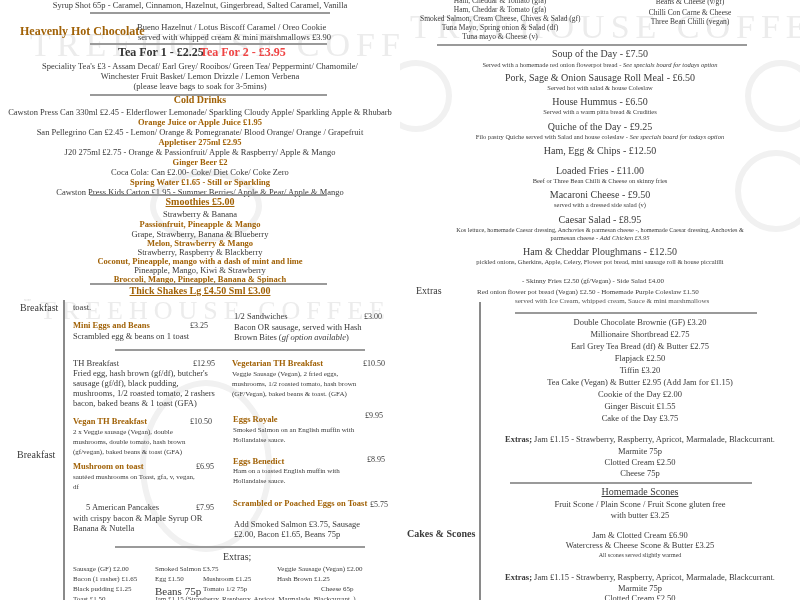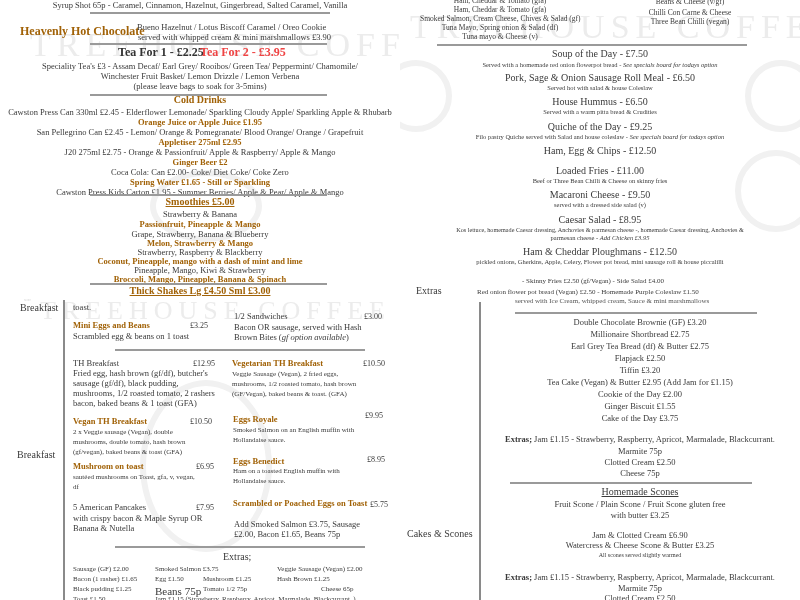--- a/index.html
+++ b/index.html
@@ -117,21 +117,21 @@
   <div class="t xs" style="left:233px;top:477px;font-size:7px;">Hollandaise sauce.</div>
 
   <div class="t sm b" style="left:73px;top:461px;">Mushroom on toast</div>
   <div class="price" style="left:196px;top:462px;">£6.95</div>
   <div class="t xs" style="left:73px;top:473px;font-size:7px;">sautéed mushrooms on Toast, gfa, v, vegan,</div>
   <div class="t xs" style="left:73px;top:483px;font-size:7px;">df</div>
 
   <div class="t sm b" style="left:233px;top:498px;">Scrambled or Poached Eggs on Toast</div>
   <div class="price" style="left:370px;top:500px;">£5.75</div>
 
-  <div class="t sm" style="left:73px;top:502px;">5 American Pancakes</div>
+  <div class="t sm" style="left:86px;top:502px;">5 American Pancakes</div>
   <div class="price" style="left:196px;top:503px;">£7.95</div>
   <div class="t sm" style="left:73px;top:513px;">with crispy bacon &amp; Maple Syrup OR</div>
   <div class="t sm" style="left:73px;top:523px;">Banana &amp; Nutella</div>
 
   <div class="t sm" style="left:234px;top:519px;">Add Smoked Salmon £3.75, Sausage</div>
   <div class="t sm" style="left:234px;top:529px;">£2.00, Bacon £1.65, Beans 75p</div>
   <div class="hr" style="left:115px;width:250px;top:546px;"></div>
 
   <div class="t md" style="left:223px;top:551px;">Extras;</div>
   <div class="t xs" style="left:73px;top:565px;font-size:7px;">Sausage (GF) £2.00</div>
@@ -210,21 +210,21 @@
   <div class="c sm" style="top:401px;left:80px;">Ginger Biscuit £1.55</div>
   <div class="c sm" style="top:413px;left:80px;">Cake of the Day £3.75</div>
 
   <div class="c sm" style="top:434px;left:80px;"><b>Extras;</b><span> Jam £1.15 - Strawberry, Raspberry, Apricot, Marmalade, Blackcurrant.</span></div>
   <div class="c sm" style="top:446px;left:80px;">Marmite 75p</div>
   <div class="c sm" style="top:457px;left:80px;">Clotted Cream £2.50</div>
   <div class="c sm" style="top:468px;left:80px;">Cheese 75p</div>
   <div class="hr" style="left:110px;width:242px;top:482px;"></div>
 
   <div class="c md u" style="top:486px;left:80px;">Homemade Scones</div>
-  <div class="t md" style="left:7px;top:528px;">Cakes &amp; Scones</div>
+  <div class="t md" style="left:7px;top:528px;font-weight:bold;">Cakes &amp; Scones</div>
   <div class="c sm" style="top:499px;left:80px;">Fruit Scone / Plain Scone / Fruit Scone gluten free</div>
   <div class="c sm" style="top:510px;left:80px;">with butter £3.25</div>
   <div class="c sm" style="top:530px;left:80px;">Jam &amp; Clotted Cream £6.90</div>
   <div class="c sm" style="top:540px;left:80px;">Watercress &amp; Cheese Scone &amp; Butter £3.25</div>
   <div class="c xs" style="top:552px;left:80px;font-size:6px;">All scones served slightly warmed</div>
 
   <div class="c sm" style="top:572px;left:80px;"><b>Extras;</b><span> Jam £1.15 - Strawberry, Raspberry, Apricot, Marmalade, Blackcurrant.</span></div>
   <div class="c sm" style="top:583px;left:80px;">Marmite 75p</div>
   <div class="c sm" style="top:593px;left:80px;">Clotted Cream £2.50</div>
 </div>

